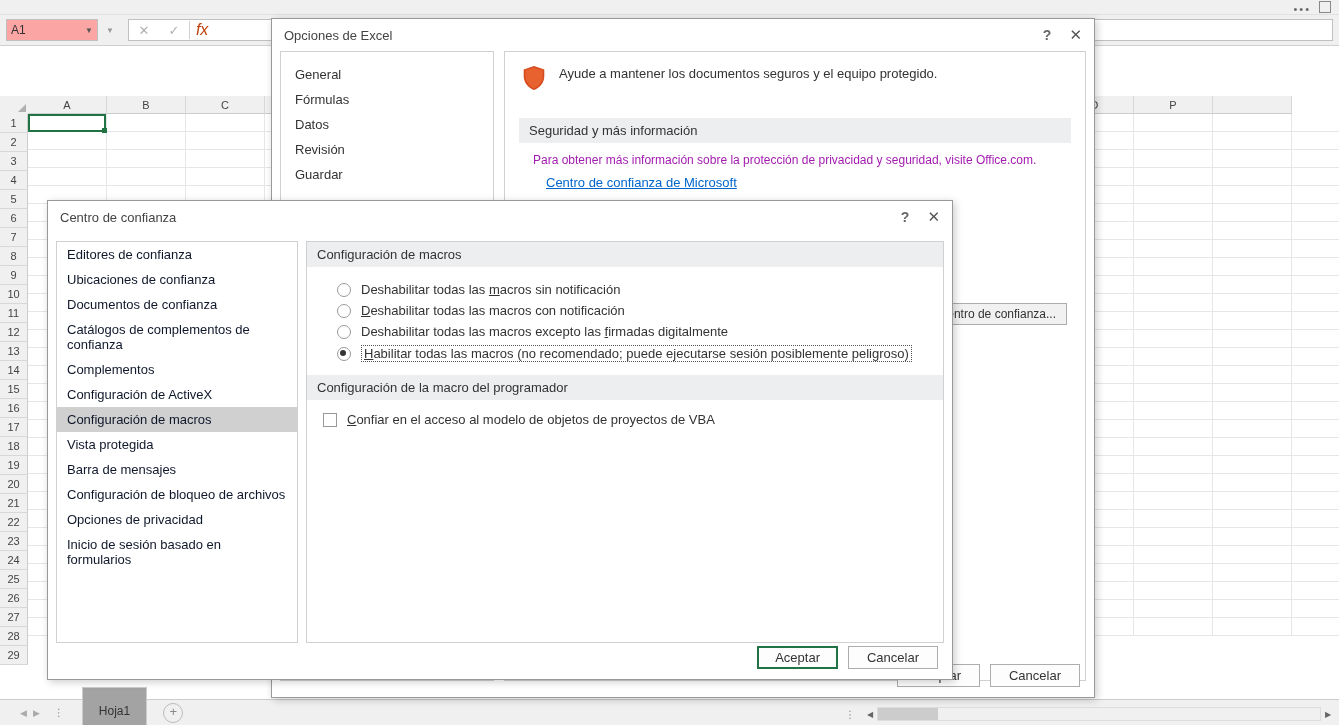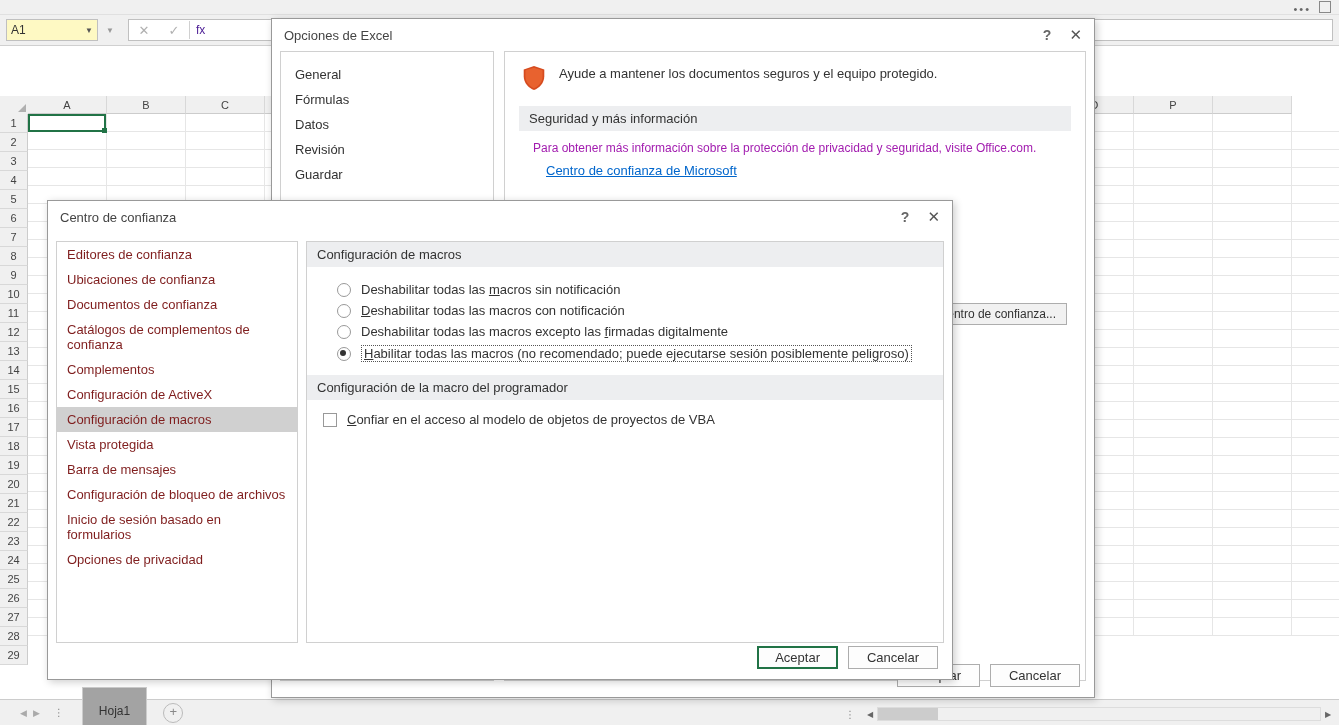--- a/index.html
+++ b/index.html
@@ -1,26 +1,26 @@
 <!DOCTYPE html>
 <html><head>
 <meta charset="utf-8">
 <style>
 html,body{margin:0;padding:0;font-family:"Segoe UI",Tahoma,sans-serif;font-size:12px;color:#333;background:#fff;width:1339px;height:725px;overflow:hidden}
 .top-bar{height:14px;background:#f0f0f0;border-bottom:1px solid #e0e0e0;position:relative}
 .top-bar .dots{position:absolute;right:28px;top:3px;color:#666;letter-spacing:2px;font-size:11px}
 .top-bar .share-icon{position:absolute;right:8px;top:1px;width:10px;height:10px;border:1px solid #888}
 .name-bar{height:30px;background:#f0f0f0;display:flex;align-items:center;padding-left:6px;border-bottom:1px solid #d0d0d0}
-.name-box{width:82px;height:20px;border:1px solid #c0c0c0;background:#fef9c3;display:flex;align-items:center;padding:0 4px;font-size:12px}
+.name-box{width:82px;height:20px;border:1px solid #c0c0c0;background:#fca5a5;display:flex;align-items:center;padding:0 4px;font-size:12px}
 .name-box .dd{margin-left:auto;font-size:8px;color:#555}
 .times-icon{margin:0 14px 0 8px;color:#999;font-size:8px}
 .fx-area{display:flex;align-items:center;height:20px;border:1px solid #c0c0c0;background:#fff;flex:1;margin-right:6px}
 .fx-area .btn{width:30px;text-align:center;color:#b0b0b0;font-size:13px}
 .fx-area .sep{width:1px;height:18px;background:#d0d0d0}
-.fx-label{font-size:12px;padding:0 6px;color:#4c1d95}
+.fx-label{font-style:italic;font-size:16px;padding:0 6px;color:#c2410c}
 .sheet-area{position:absolute;top:96px;left:0;right:0;bottom:25px;background:#fff}
 .col-headers{display:flex;height:18px;position:absolute;top:0;left:28px;right:0}
 .col-headers div{flex:0 0 78px;text-align:center;border-right:1px solid #d8d8d8;border-bottom:1px solid #ccc;background:#f0f0f0;font-size:11px;color:#444;line-height:18px}
 .row-headers{position:absolute;top:18px;left:0;width:28px}
 .row-headers div{height:18px;border-bottom:1px solid #d8d8d8;border-right:1px solid #ccc;background:#f0f0f0;text-align:center;font-size:11px;color:#444;line-height:18px}
 .corner{position:absolute;top:0;left:0;width:28px;height:18px;background:#f0f0f0;border-right:1px solid #ccc;border-bottom:1px solid #ccc}
 .corner::after{content:"";position:absolute;right:2px;bottom:2px;border-style:solid;border-width:0 0 8px 8px;border-color:transparent transparent #b0b0b0 transparent}
 .grid{position:absolute;top:18px;left:28px;right:0;bottom:0}
 .grid-cell-row{display:flex;height:18px}
 .grid-cell-row div{flex:0 0 78px;border-right:1px solid #e6e6e6;border-bottom:1px solid #e6e6e6}
@@ -41,30 +41,30 @@
 .dlg-title .sp{flex:1}
 .dlg-title .q{font-size:14px;color:#666;margin-right:18px;font-weight:bold}
 .dlg-title .x{font-size:15px;color:#555}
 .opt-excel{top:18px;left:271px;width:822px;height:678px}
 .opt-body{display:flex;padding:0 8px;height:630px}
 .opt-nav{width:212px;border:1px solid #d0d0d0;padding:10px 0}
 .opt-nav div{padding:5px 14px;font-size:13px;color:#333}
 .opt-main{flex:1;margin-left:10px;border:1px solid #d0d0d0;padding:10px 14px;position:relative}
 .shield-row{display:flex;padding:4px 0 14px 4px}
 .shield{width:22px;height:24px;margin-right:14px}
-.grey-head{background:#edeef0;padding:5px 10px;font-size:13px;margin:2px 0 10px}
+.grey-head{background:#edeef0;padding:5px 10px;font-size:13px;margin:14px 0 10px}
 .info-p{font-size:12px;color:#a21caf;padding:0 0 8px 14px}
 .link{color:#0066cc;text-decoration:underline;font-size:13px;margin-left:27px}
 .cc-btn{position:absolute;right:18px;top:251px;border:1px solid #adadad;background:#f1f1f1;padding:3px 10px;font-size:12px}
 .opt-foot{position:absolute;bottom:10px;right:14px;display:flex;gap:10px}
 .btn-std{border:1px solid #adadad;background:#fdfdfd;padding:3px 18px;font-size:13px}
 .trust-center{top:200px;left:47px;width:904px;height:478px}
 .tc-body{display:flex;padding:8px}
 .tc-nav{width:240px;border:1px solid #d0d0d0;height:400px;overflow:hidden}
-.tc-nav div{padding:5px 10px;font-size:13px;color:#7f1d1d}
+.tc-nav div{padding:5px 10px;font-size:13px;color:#0f172a}
 .tc-nav .sel{background:#d0d0d0}
 .tc-main{flex:1;margin-left:8px;border:1px solid #d0d0d0;height:400px;padding:0;overflow:hidden}
 .tc-section{background:#edeef0;padding:5px 10px;font-size:13px;margin:0}
 .radio-group{padding:12px 8px 10px 30px}
 .radio-row{display:flex;align-items:center;padding:3px 0;font-size:13px;color:#333}
 .radio{width:12px;height:12px;border:1px solid #999;border-radius:50%;margin-right:10px;position:relative;background:#fff}
 .radio.on::after{content:"";position:absolute;top:2px;left:2px;width:6px;height:6px;border-radius:50%;background:#333}
 .dotted{border:1px dotted #555;padding:0 2px;display:inline-block}
 .chk-row{display:flex;align-items:center;padding:12px 8px 10px 16px;font-size:13px}
 .chk{width:12px;height:12px;border:1px solid #999;margin-right:10px;background:#fff}
@@ -764,22 +764,22 @@
         <div>Editores de confianza</div>
         <div>Ubicaciones de confianza</div>
         <div>Documentos de confianza</div>
         <div>Catálogos de complementos de confianza</div>
         <div>Complementos</div>
         <div>Configuración de ActiveX</div>
         <div class="sel">Configuración de macros</div>
         <div>Vista protegida</div>
         <div>Barra de mensajes</div>
         <div>Configuración de bloqueo de archivos</div>
+        <div>Opciones de privacidad</div>
         <div>Inicio de sesión basado en formularios</div>
-        <div>Opciones de privacidad</div>
       </div>
     <div class="tc-main">
       <div class="tc-section">Configuración de macros</div>
       <div class="radio-group">
         <div class="radio-row">
             <span class="radio"></span>
             <span><span>Deshabilitar todas las </span><span class="u">m</span><span>acros sin notificación</span></span>
           </div>
         <div class="radio-row">
             <span class="radio"></span>

